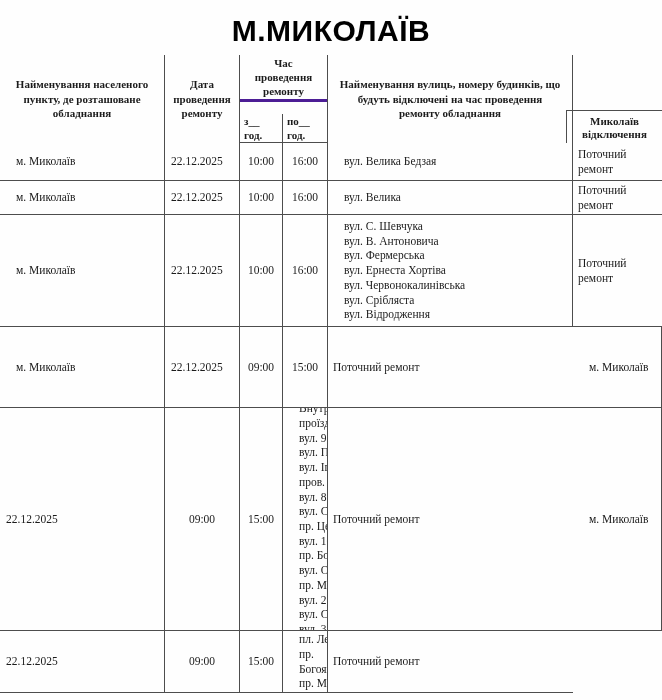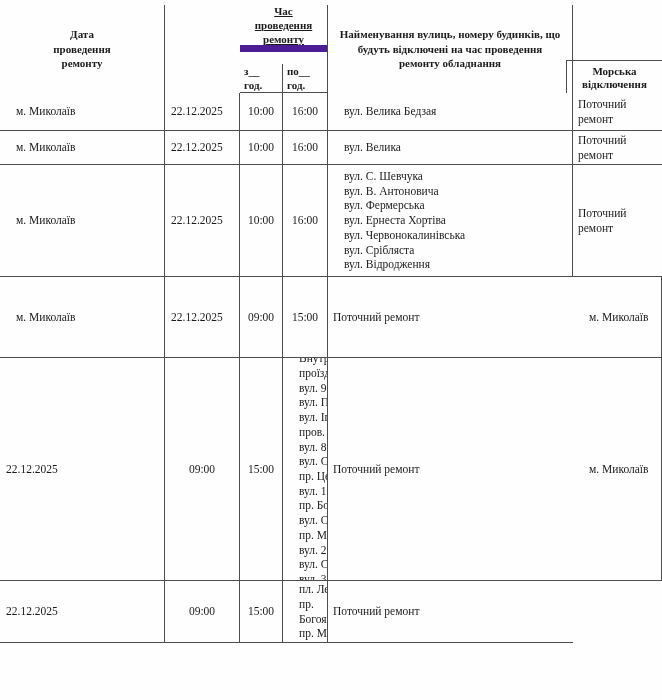--- a/index.html
+++ b/index.html
@@ -34,21 +34,21 @@
     font-weight:bold;
     font-size:11px;
     line-height:14.5px;
     text-align:center;
     justify-content:center;
     white-space:pre-line;
     padding:0 2px;
   }
 
   .time-wrap { display:flex; flex-direction:column; }
-  .time-top { height:55px; border-bottom:7px solid #4c1d95; line-height:14px;text-decoration:underline; }
+  .time-top { height:55px; border-bottom:3px solid #4c1d95; line-height:14px; }
   .time-sub { display:flex; height:33px; border-bottom:1px solid #4d4d4d;margin-top:12px; }
   .time-sub .cell {
     width:43px; font-weight:bold; font-size:11px; line-height:14px;
     justify-content:flex-start; text-align:left; padding-left:4px;
     white-space:pre-line;
   }
   .time-sub .sub2 { flex:1; }
 
   .hc-reason { position:relative; }
   .reason-box {
@@ -71,42 +71,46 @@
   .left { justify-content:flex-start; text-align:left; padding-left:16px; }
   .center { justify-content:center; text-align:center; }
   .nowrap { white-space:nowrap; padding-left:6px; }
   .streets { white-space:pre-line; line-height:14.7px; padding-right:2px; }
   .reason { padding-left:5px; padding-right:8px; line-height:14.5px; }
 </style>
 </head>
 <body>
 
 <div>
+  <h1 class="title">М.МИКОЛАЇВ</h1>
 
   <div class="grid">
 
+    <div class="cell hc br">Найменування населеного
+пункту, де розташоване
+обладнання</div>
     <div class="cell hc br">Дата
 проведення
 ремонту</div>
     <div class="time-wrap br" style="grid-column:3 / span 2;">
       <div class="cell hc time-top">Час
 проведення
 ремонту</div>
       <div class="time-sub">
         <div class="cell br">з__
 год.</div>
         <div class="cell sub2">по__
 год.</div>
       </div>
     </div>
     <div class="cell hc br">Найменування вулиць, номеру будинків, що
 будуть відключені на час проведення
 ремонту обладнання</div>
     <div class="hc-reason">
-      <div class="cell reason-box">Морська
+      <div class="cell reason-box">Миколаїв
 відключення</div>
     </div>
 
     <div class="cell body left br bb">м. Миколаїв</div>
     <div class="cell body nowrap br bb">22.12.2025</div>
     <div class="cell body center br bb">10:00</div>
     <div class="cell body center br bb">16:00</div>
     <div class="cell body left streets br bb">вул. Велика Бедзая</div>
     <div class="cell body left reason bb">Поточний ремонт</div>
 

